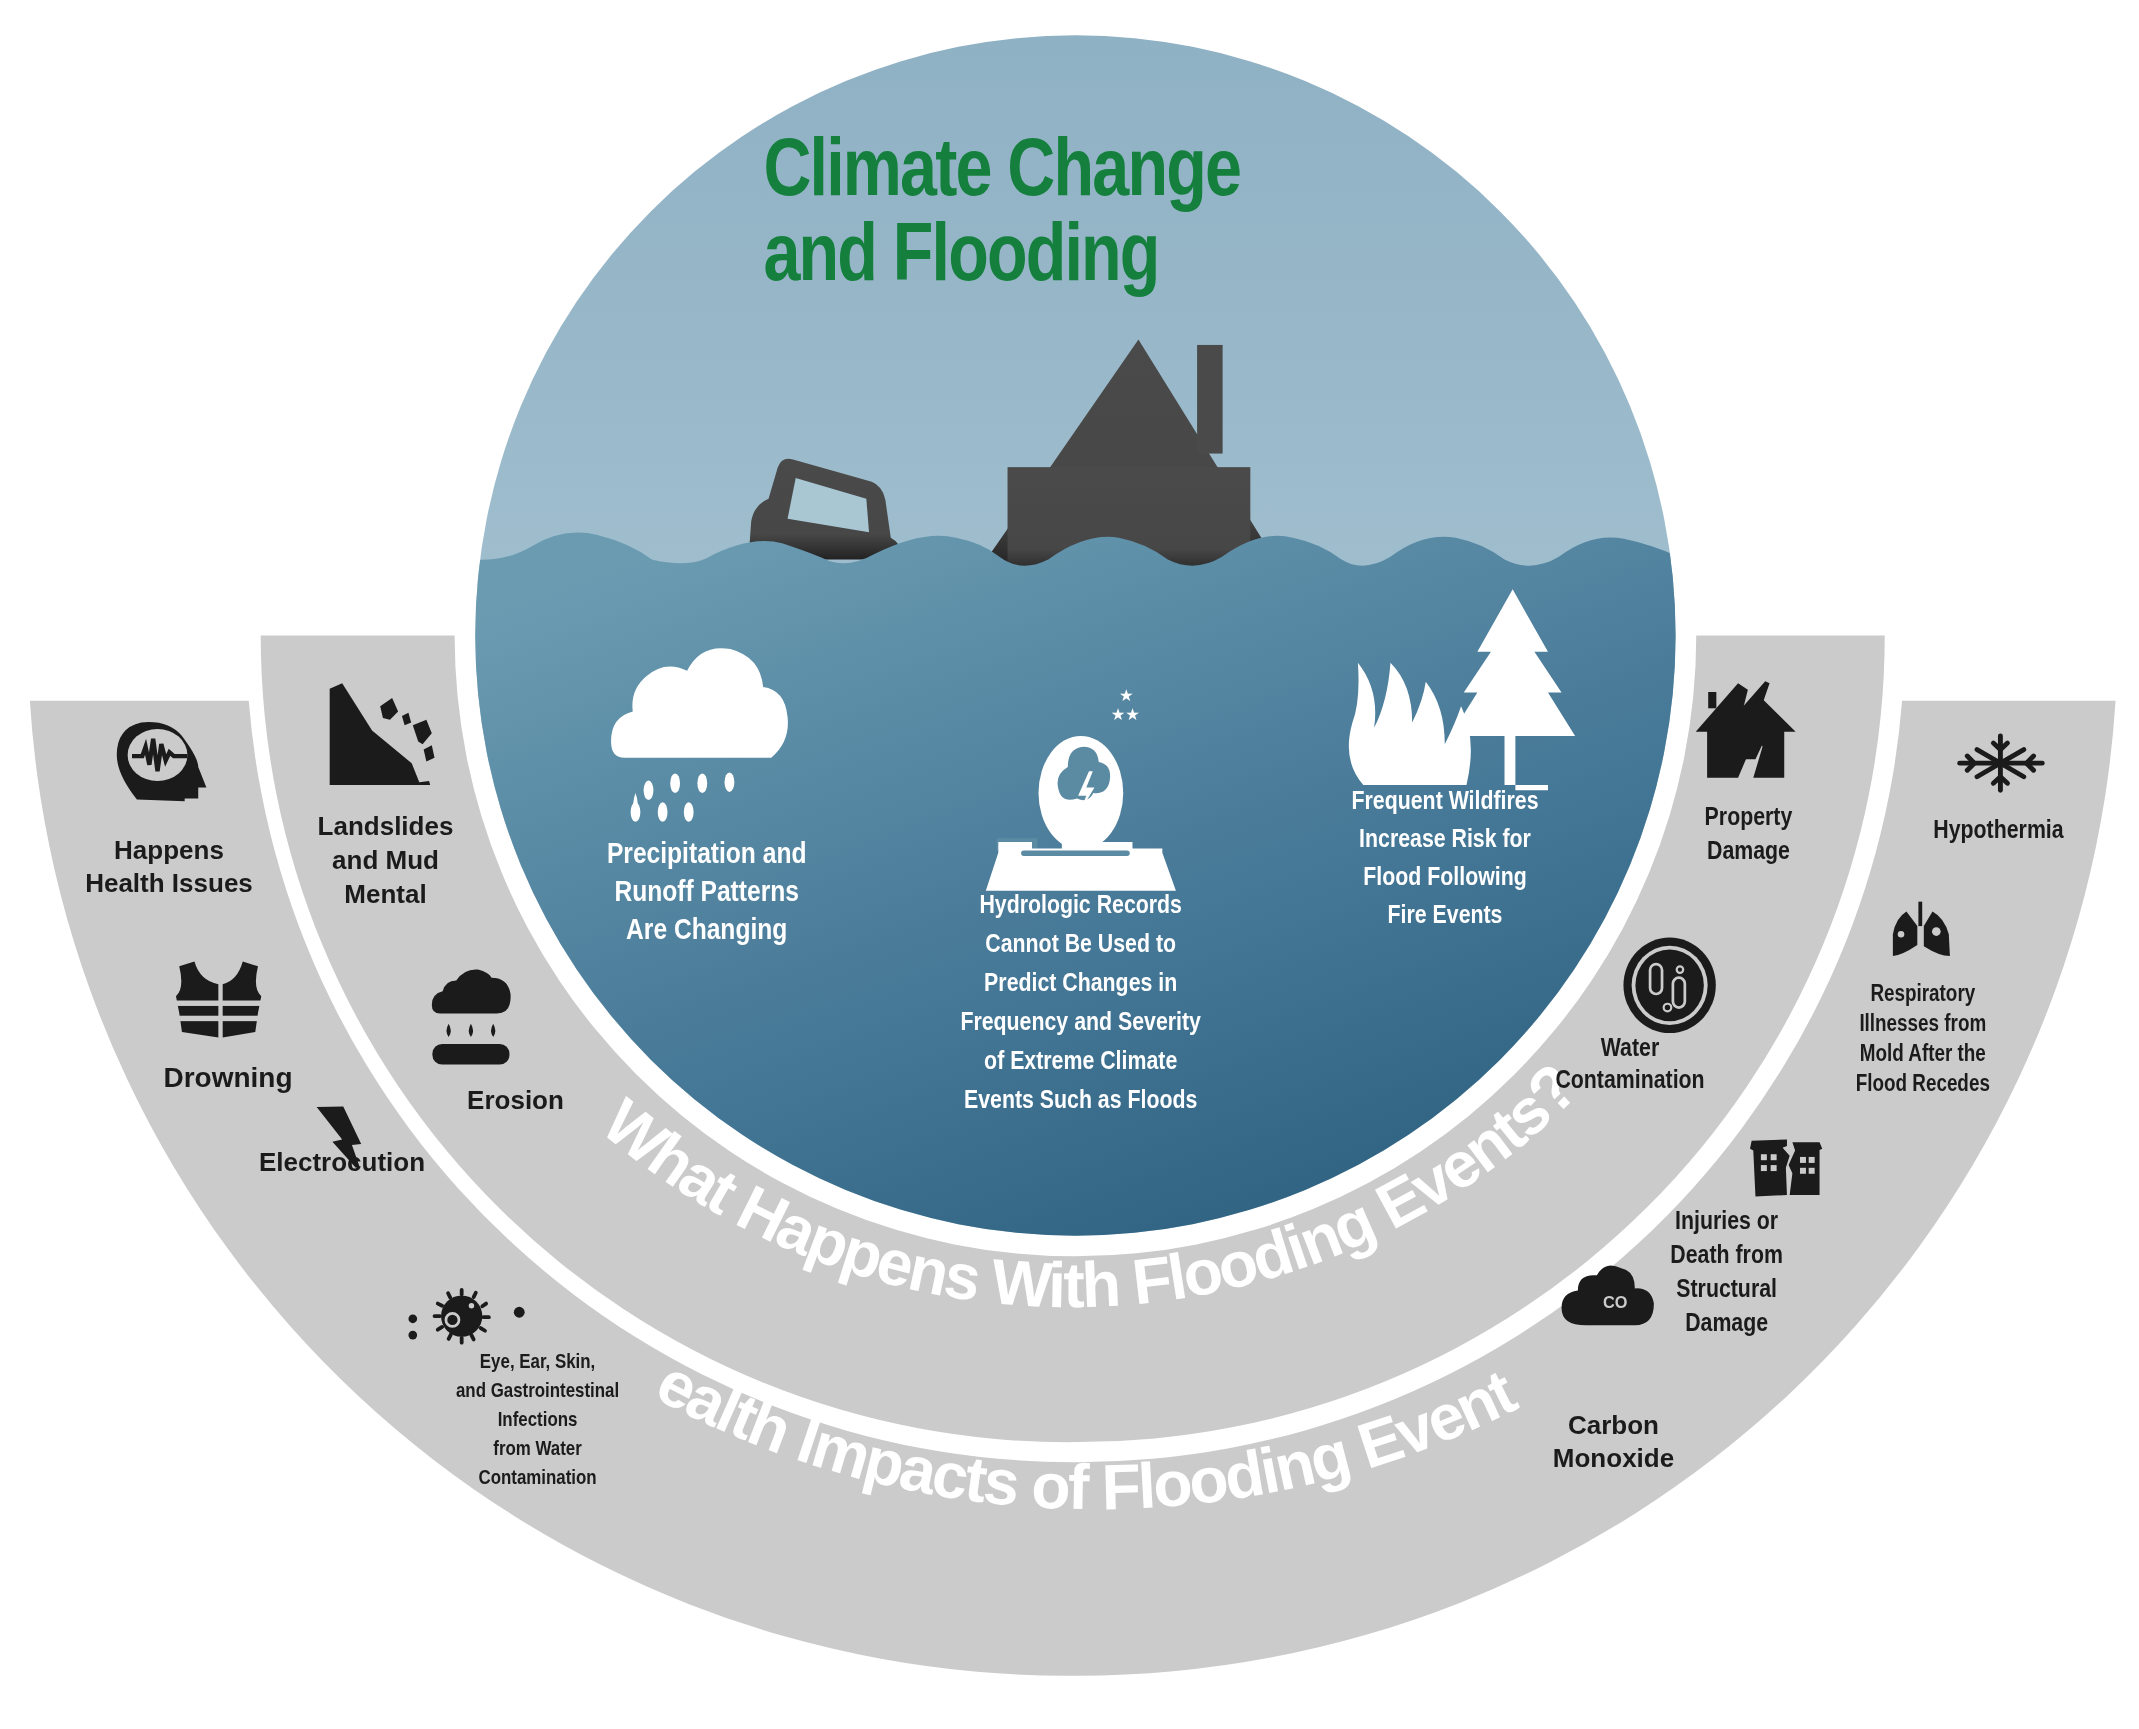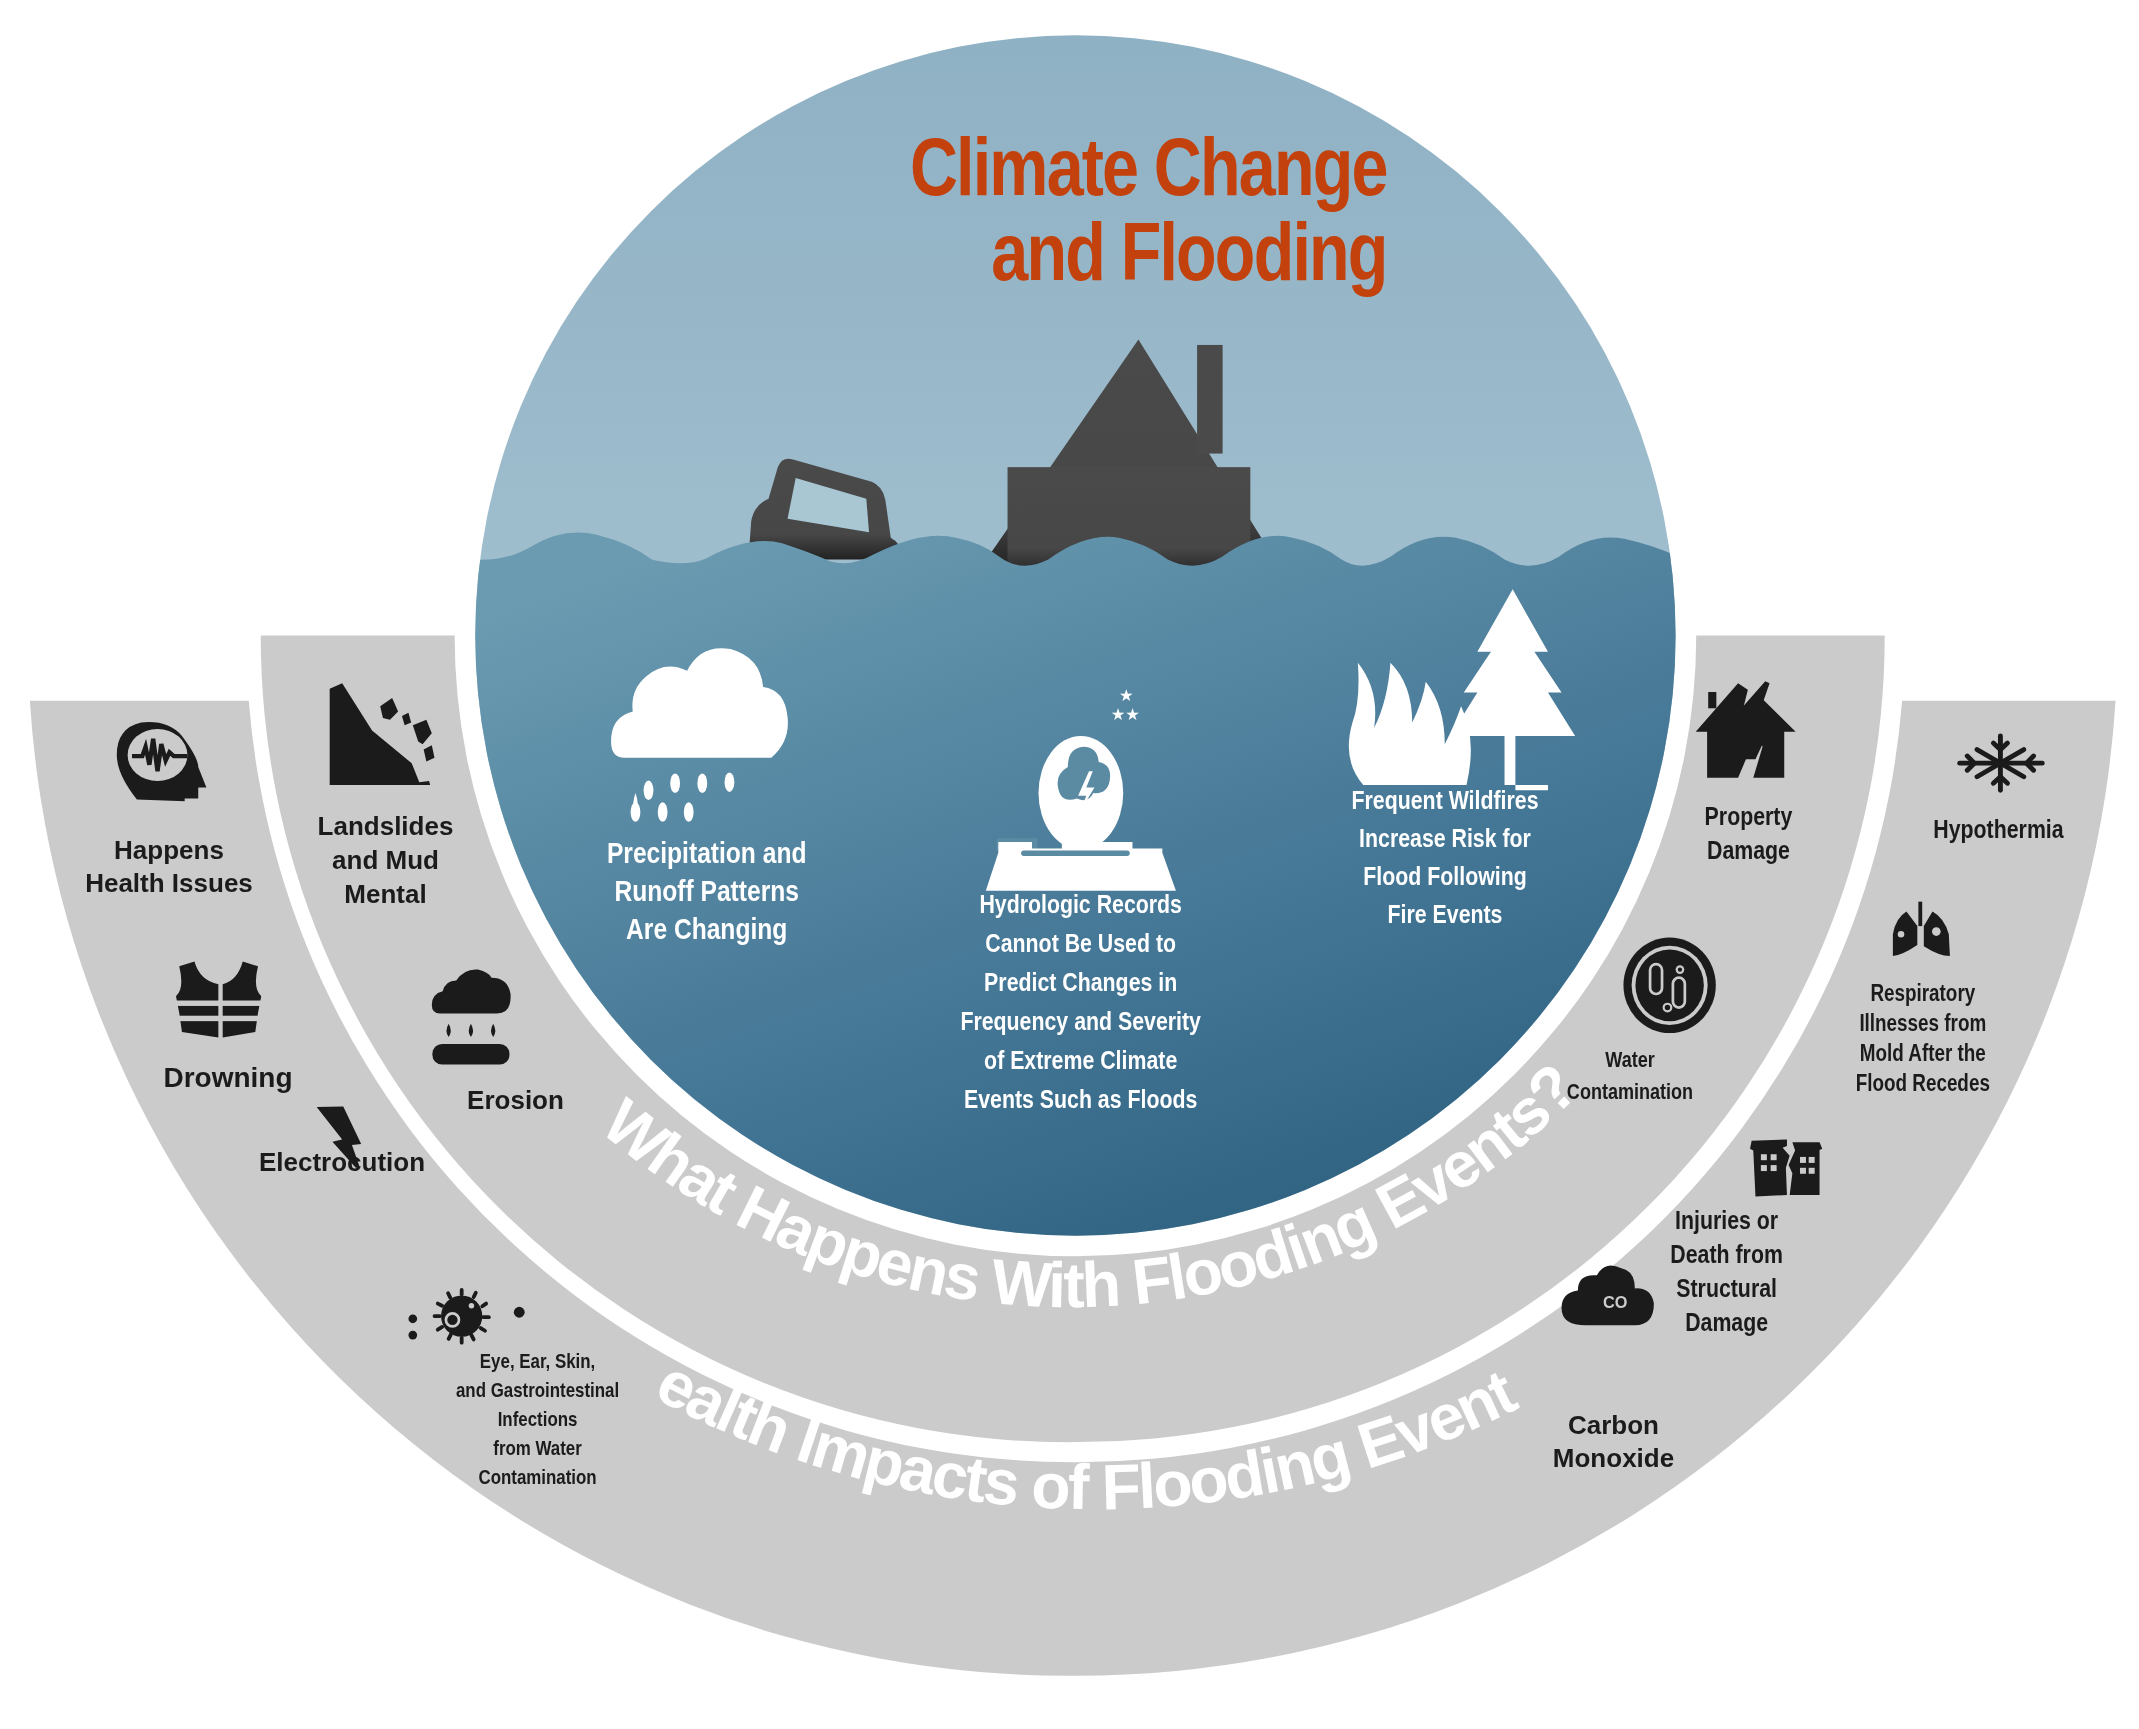--- a/index.html
+++ b/index.html
@@ -1,21 +1,21 @@
 <!DOCTYPE html>
 <html style="font-size:8.7px"><head>
 <meta charset="utf-8">
 <style>
   html, body { margin:0; padding:0; background:#ffffff; }
   body { width:2140px; height:1730px; position:relative; overflow:hidden; font-family:"Liberation Sans", sans-serif; }
   #stage { position:absolute; left:0; top:0; width:2140px; height:1730px; }
   .lbl { position:absolute; text-align:center; font-family:"Liberation Sans", sans-serif; font-weight:700; line-height:1.12; }
   .lbl-dark { color:#1b1b1b; }
   .lbl-white { color:#ffffff; }
-  .title { position:absolute; left:1075px; transform:translateX(-50%); top:125px; width:760px; text-align:right; color:#c2410c; font-family:"Liberation Sans", sans-serif; font-weight:700; font-size:81px; line-height:1.05; letter-spacing:-2.2px; transform-origin:center; }
+  .title { position:absolute; left:1075px; transform:translateX(-50%); top:125px; width:760px; text-align:left; color:#15803d; font-family:"Liberation Sans", sans-serif; font-weight:700; font-size:81px; line-height:1.05; letter-spacing:-2.2px; transform-origin:center; }
   .title span { display:block; transform:scaleX(0.82); }
   .narrow { display:inline-block; transform:scaleX(0.82); transform-origin:center; }
 </style>
 </head>
 <body>
 
 <svg id="stage" viewBox="0 0 3940 3185" xmlns="http://www.w3.org/2000/svg">
   <defs>
     <linearGradient id="skyGrad" x1="0" y1="0" x2="0" y2="1">
       <stop offset="0" stop-color="#8fb1c4"></stop>
@@ -252,21 +252,21 @@
 </div>
 <div class="lbl lbl-dark" style="left:445px; top:1086px; width:141px; font-size:26px;">
   <div>Erosion</div>
 </div>
 <div class="lbl lbl-dark" style="left:1678px; top:799px; width:141px; font-size:26px; line-height:34px;">
   <div class="narrow">
     <div>Property</div>
     <div>Damage</div>
   </div>
 </div>
-<div class="lbl lbl-dark" style="left:1521px; top:1032px; width:217px; font-size:22px; line-height:31.5px;margin-top:12px;">
+<div class="lbl lbl-dark" style="left:1521px; top:1032px; width:217px; font-size:26px; line-height:31.5px;">
   <div class="narrow">
     <div>Water</div>
     <div>Contamination</div>
   </div>
 </div>
 
 <div class="lbl lbl-dark" style="left:71px; top:834px; width:196px; font-size:26px; line-height:33px;">
   <div>Happens</div>
   <div>Health Issues</div>
 </div>

